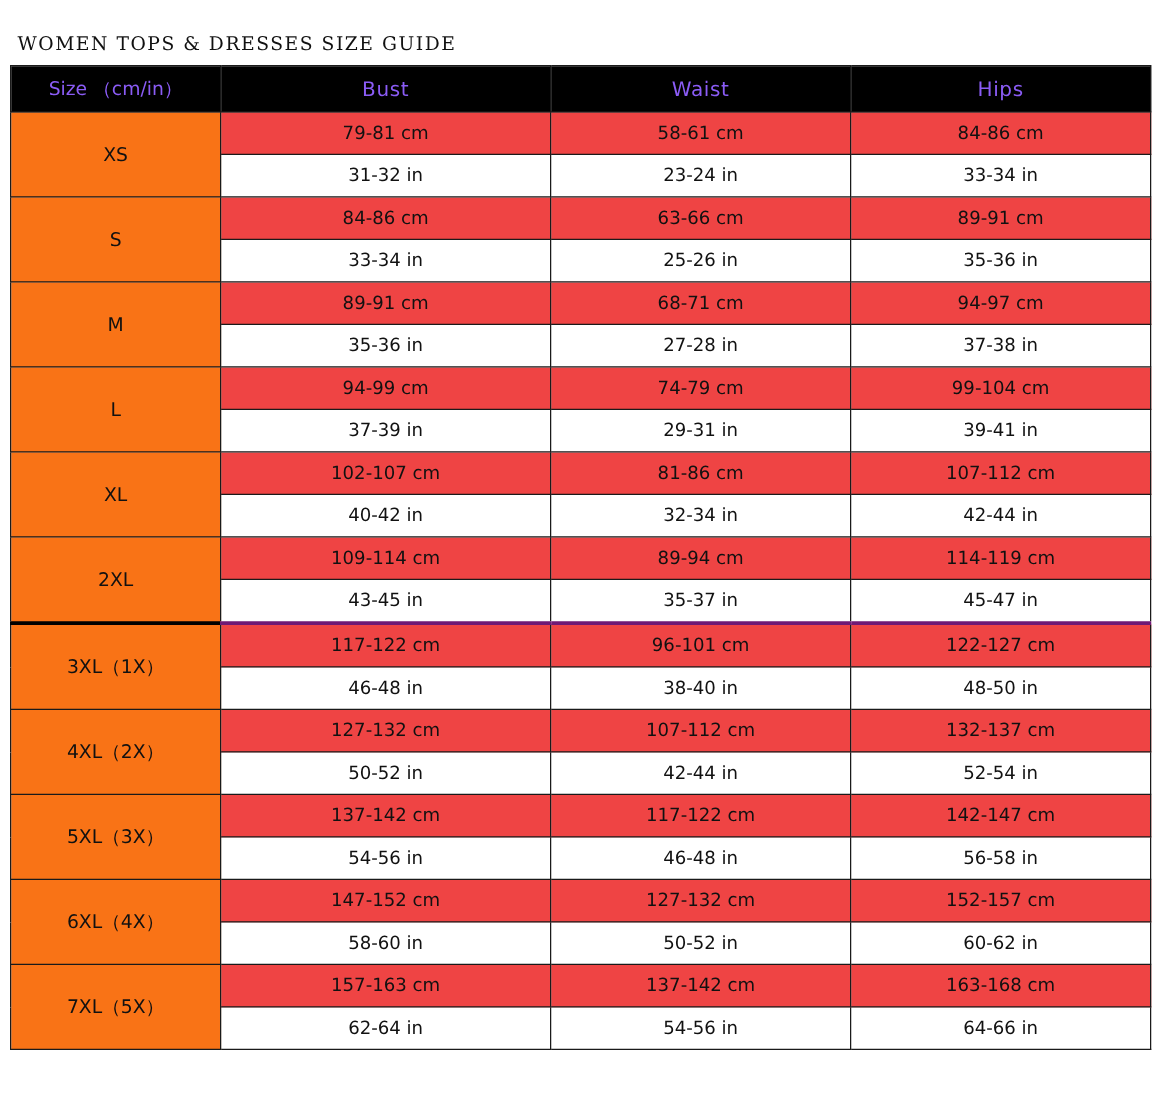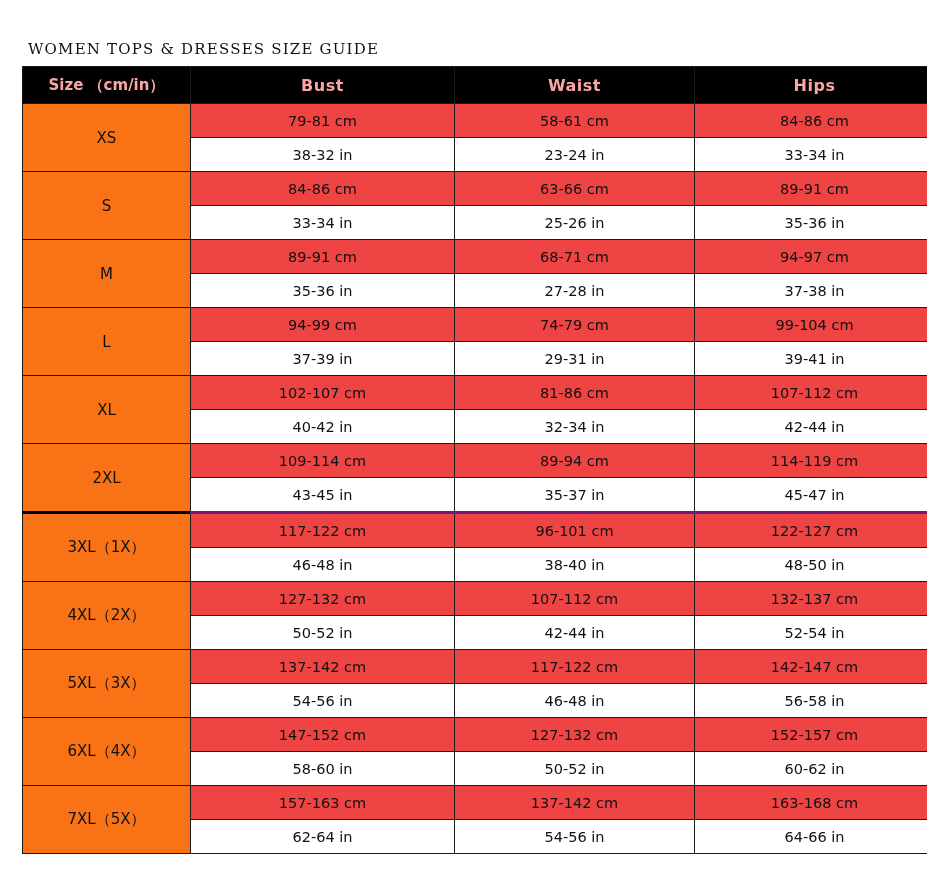--- a/index.html
+++ b/index.html
@@ -12,21 +12,21 @@
     height: 885px;
     font-family: "DejaVu Sans", sans-serif;
     color: #111111;
     overflow: hidden;
   }
   #page {
     width: 927px;
     height: 678px;
     position: relative;
     box-sizing: border-box;
-    padding: 14px;
+    padding: 0;
   }
   .doc-title {
     font-family: "DejaVu Serif", serif;
     font-size: 15px;
     letter-spacing: 1.2px;
     color: #111111;
     padding: 26px 0 8px 14px;
     white-space: nowrap;
   }
   table.size-table {
@@ -36,23 +36,23 @@
     table-layout: fixed;
   }
   table.size-table td, table.size-table th {
     border: 1px solid #1a1a1a;
     padding: 0;
     text-align: center;
     vertical-align: middle;
   }
   thead th {
     background: #000000;
-    color: #fca5a5;
+    color: #8b5cf6;
     font-size: 16px;
-    font-weight: bold;
+    font-weight: normal;
     height: 36px;
     letter-spacing: 0.5px;
     font-family: "DejaVu Sans", sans-serif;
   }
   thead th.col-size {
     font-size: 15px;
     letter-spacing: 0px;
   }
   td.size-cell {
     font-size: 15px;
@@ -107,21 +107,21 @@
     </thead>
     <tbody>
 
       <tr class="row-cm">
         <td class="size-cell" rowspan="2">XS</td>
         <td class="val">79-81 cm</td>
         <td class="val">58-61 cm</td>
         <td class="val">84-86 cm</td>
       </tr>
       <tr class="row-in">
-        <td class="val">38-32 in</td>
+        <td class="val">31-32 in</td>
         <td class="val">23-24 in</td>
         <td class="val">33-34 in</td>
       </tr>
 
       <tr class="row-cm">
         <td class="size-cell" rowspan="2">S</td>
         <td class="val">84-86 cm</td>
         <td class="val">63-66 cm</td>
         <td class="val">89-91 cm</td>
       </tr>

